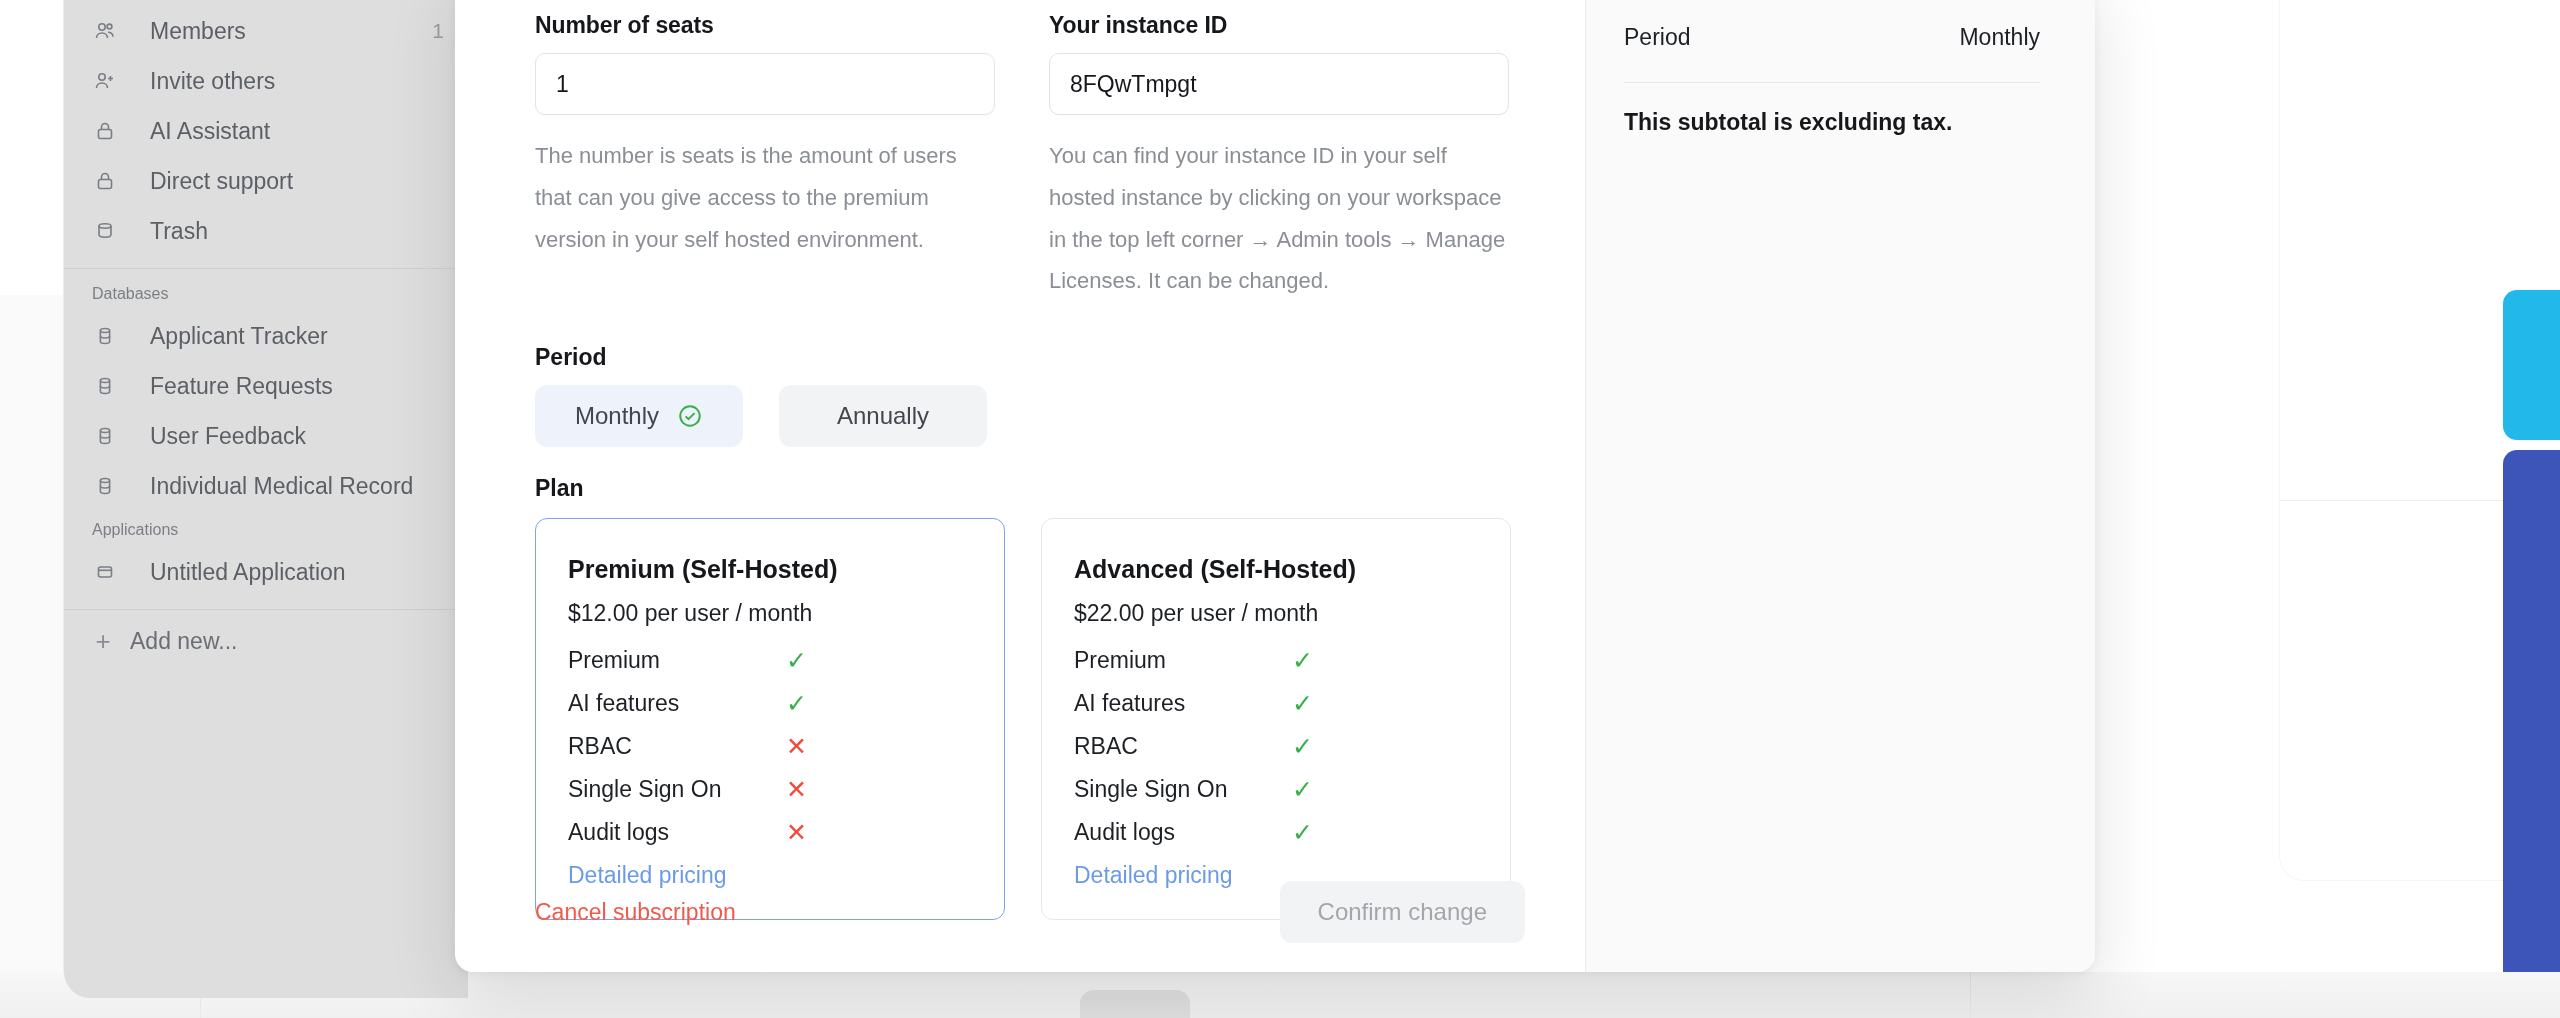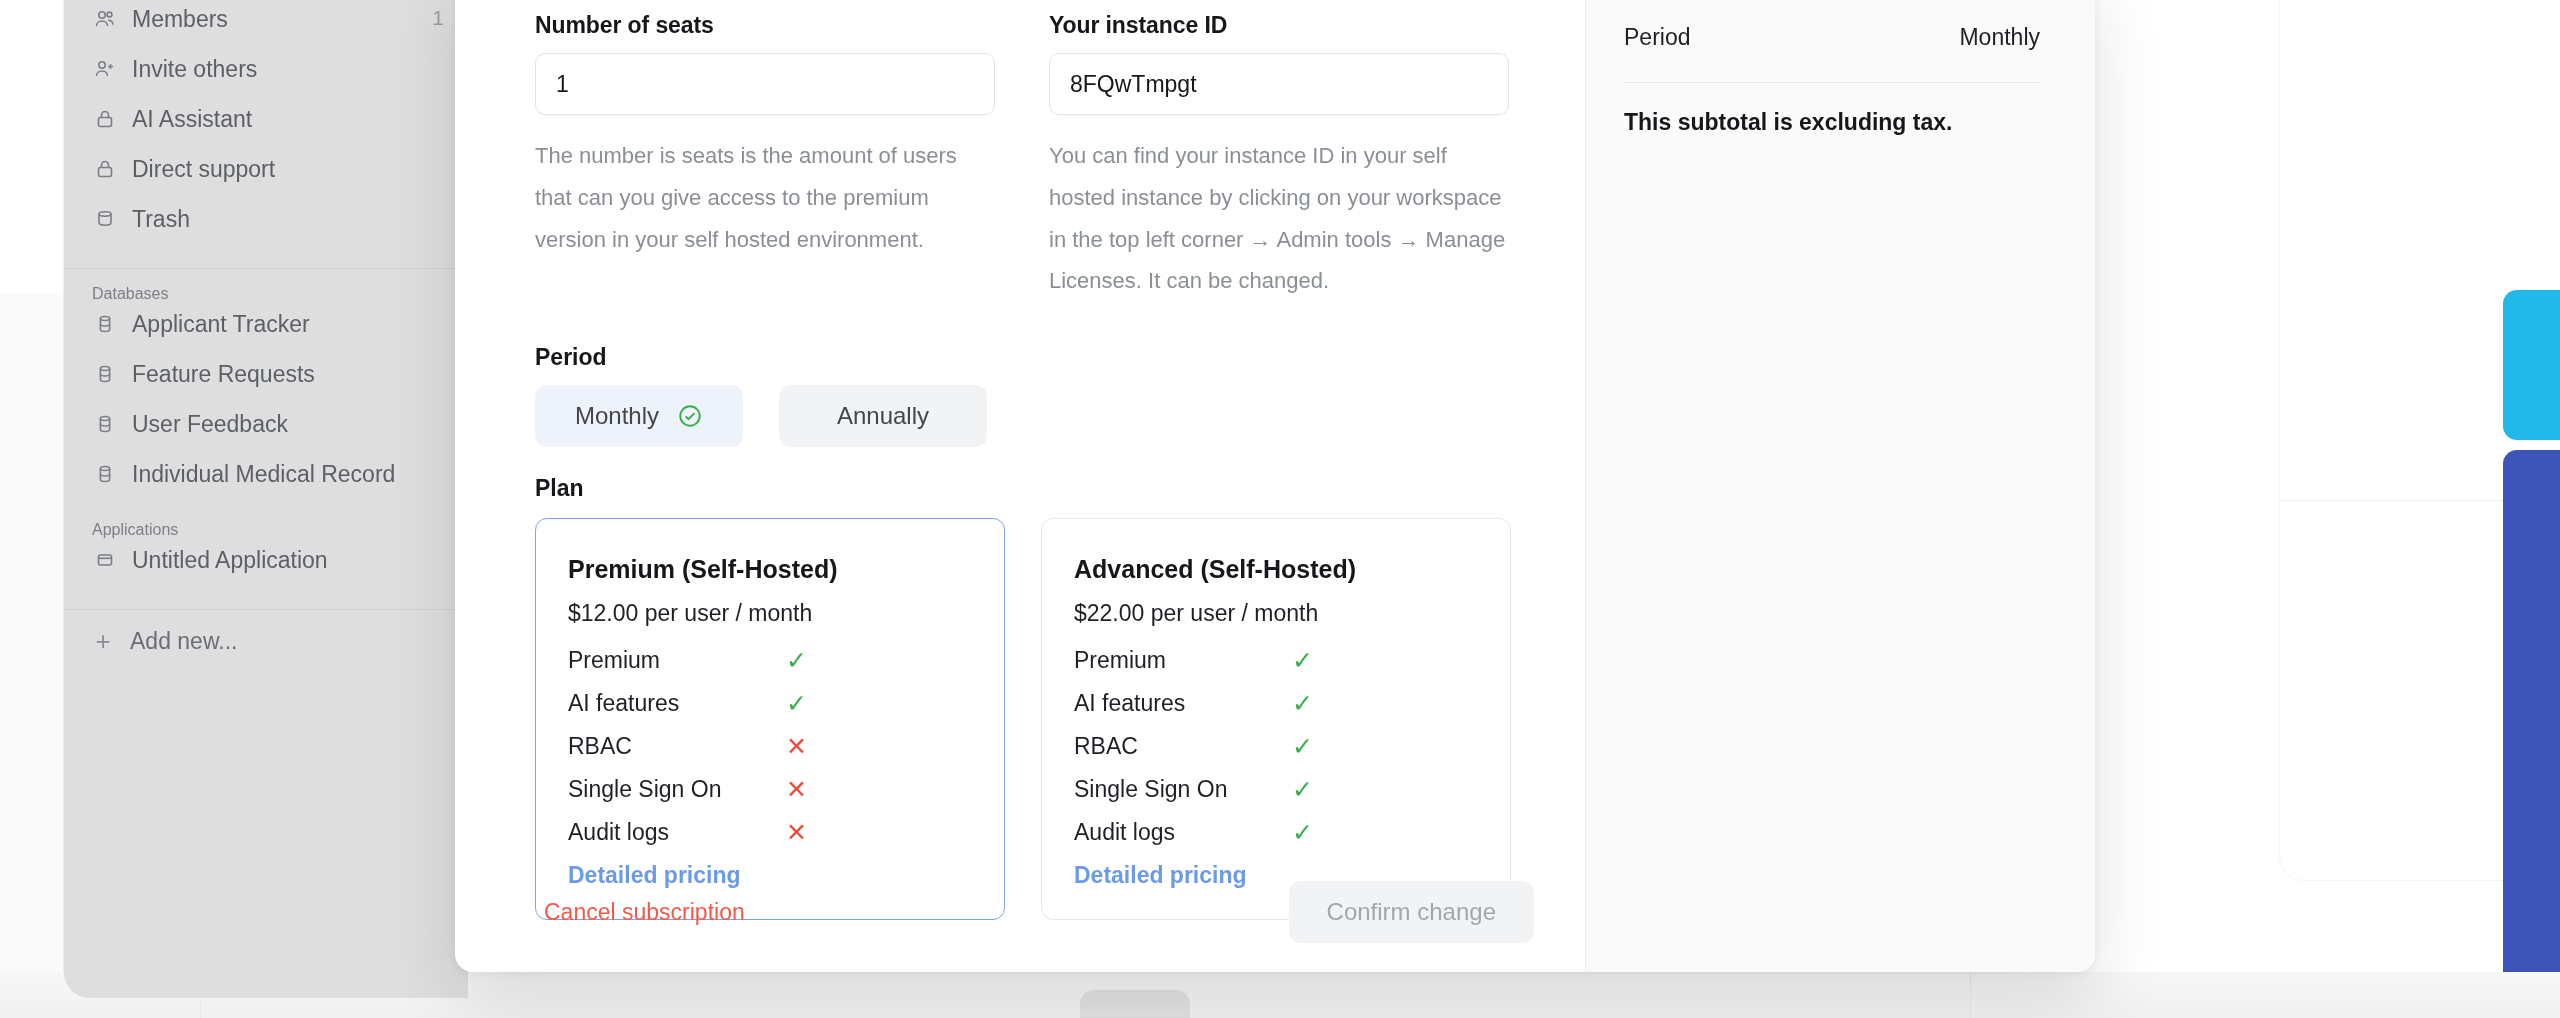--- a/index.html
+++ b/index.html
@@ -56,21 +56,21 @@
 
   
   .sidebar {
     position:absolute; left:64px; top:-22px; width:404px; height:1020px;
     background:#dedede;
     border-radius: 26px 0 0 26px;
     padding-top: 28px;
     overflow:hidden;
   }
   .side-item {
-    display:flex; gap:14px;
+    display:flex; align-items:center; gap:32px;
     height:50px; padding: 0 24px 0 28px;
     color:#5b5f66; font-size:23px;
   }
   .side-item .label { flex:1; white-space:nowrap; }
   .side-item .count { color:#9a9ea4; font-size:21px; }
   .side-icon { width:26px; height:26px; flex: 0 0 26px; display:flex; align-items:center; justify-content:center; }
   .side-icon svg { width:24px; height:24px; stroke:#7a7e85; fill:none; stroke-width:1.6; }
   .side-sep { height:1px; background:#d0d0d0; margin: 12px 0 6px 0; }
   .side-section {
     font-size:16px; color:#7b7f86; padding: 10px 28px 8px 28px;
@@ -144,25 +144,25 @@
   .plan-price { font-size:23px; color:#1d2025; margin-bottom:12px; }
   .feat-row {
     display:flex; align-items:center;
     height:43px; font-size:23px; color:#1d2025;
   }
   .feat-name { width:218px; }
   .feat-mark { font-size:25px; line-height:1; }
   .mark-yes { color:#36b048; }
   .mark-no  { color:#ef4b3c; }
   .plan-link {
-    margin-top:8px; font-size:23px; color:#6b9ae8; cursor:pointer;font-weight:bold;
+    margin-top:8px; font-size:23px; color:#6b9ae8; cursor:pointer;
   }
 
   .modal-footer {
-    position:absolute; left:9px; bottom:0; width:1130px; height:120px;
+    position:absolute; left:0; bottom:0; width:1130px; height:120px;
     display:flex; align-items:center; justify-content:space-between;
     padding: 0 60px 0 80px;
   }
   .cancel-link { font-size:23px; color:#f05a4a; cursor:pointer; }
   .confirm-btn {
     height:62px; padding: 0 38px; border-radius:12px;
     background:#f2f3f5; border:none;
     font-size:24px; color:#a3a7ad;
     font-family:"Liberation Sans", sans-serif; cursor:pointer;
   }

